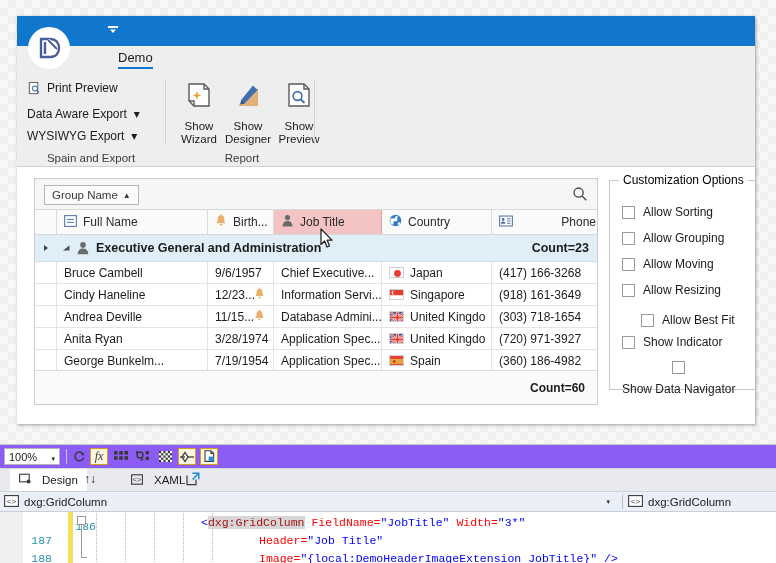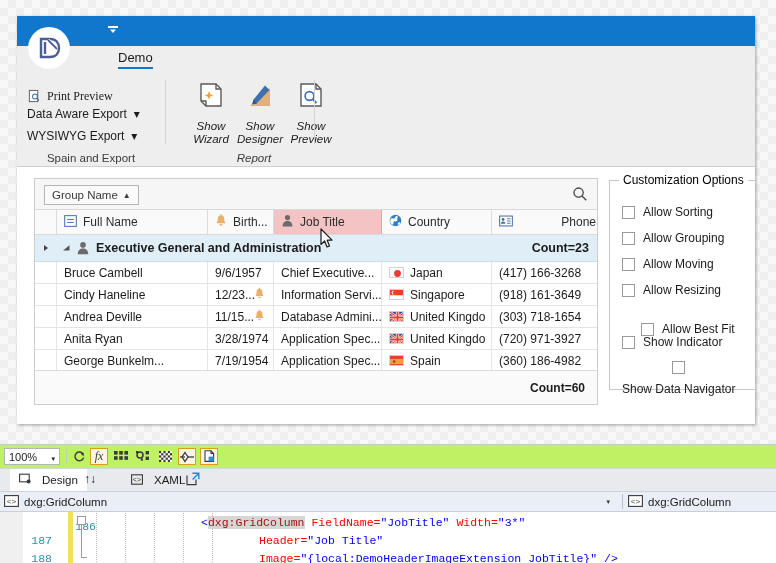--- a/index.html
+++ b/index.html
@@ -317,21 +317,21 @@
   #designer {
     position: absolute;
     left: 0; top: 444px;
     width: 776px; height: 119px;
     background: #ffffff;
     border-top: 1px solid #c8c8c8;
   }
   .dtoolbar {
     position: relative;
     height: 23px;
-    background: #bef264;
+    background: #8b5cf6;
     border-bottom: 1px solid #d4d7dd;
   }
   .zoom-combo {
     position: absolute;
     left: 4px; top: 3px;
     width: 56px; height: 17px;
     border: 1px solid #b5b5b5;
     background: #ffffff;
     font-size: 11px;
     color: #1b1b1b;
@@ -517,21 +517,21 @@
     <div class="tabstrip">
       <div class="ribbon-tab">
         <span>Demo</span>
         <span class="underline"></span>
       </div>
     </div>
 
     <div class="ribbon-body">
 
       <div class="rgroup" style="left:0;width:148px;">
-        <div class="small-btn" style="left:7px; top:12px;font-family:Liberation Serif, serif;">
+        <div class="small-btn" style="left:7px; top:4px;">
           <svg width="15" height="15" viewBox="0 0 16 16">
             <rect x="2.5" y="1.5" width="9" height="12" fill="#ffffff" stroke="#5a5a5a" stroke-width="1"></rect>
             <circle cx="8.5" cy="8" r="2.6" fill="none" stroke="#3f6fae" stroke-width="1.1"></circle>
             <line x1="10.4" y1="10" x2="12.6" y2="12.3" stroke="#3f6fae" stroke-width="1.3"></line>
           </svg>
           <span>Print Preview</span>
         </div>
 
         <div class="small-btn" style="left:7px; top:30px;">
           <span>Data Aware Export</span>
@@ -541,21 +541,21 @@
         <div class="small-btn" style="left:7px; top:52px;">
           <span>WYSIWYG Export</span>
           <span class="caret">▾</span>
         </div>
 
         <div class="rgroup-caption">Spain and Export</div>
       </div>
 
       <div class="rgroup-sep" style="left:148px;"></div>
 
-      <div class="rgroup" style="left:163px;width:148px;font-style:italic;">
+      <div class="rgroup" style="left:151px;width:148px;">
 
         <div class="big-btn" style="left:4px;">
           <span class="bicon">
             <svg width="30" height="33" viewBox="0 0 30 33">
               <path d="M5 2 L20 2 L25 7 L25 24 L10 24 L5 19 Z" fill="#ffffff" stroke="#5a5a5a" stroke-width="1.4"></path>
               <path d="M20 2 L20 7 L25 7" fill="none" stroke="#5a5a5a" stroke-width="1.4"></path>
               <path d="M5 19 L10 19 L10 24" fill="none" stroke="#5a5a5a" stroke-width="1.4"></path>
               <path d="M13 9 L14.2 12.2 L17.4 13.4 L14.2 14.6 L13 17.8 L11.8 14.6 L8.6 13.4 L11.8 12.2 Z" fill="#e8a33d"></path>
             </svg>
           </span>
@@ -830,21 +830,21 @@
           <span>Allow Grouping</span>
         </div>
         <div class="optrow" style="top:76px;">
           <span class="cbox"></span>
           <span>Allow Moving</span>
         </div>
         <div class="optrow" style="top:102px;">
           <span class="cbox"></span>
           <span>Allow Resizing</span>
         </div>
-        <div class="optrow" style="top:141px;padding-left:19px;">
+        <div class="optrow" style="top:132px;padding-left:19px;">
           <span class="cbox"></span>
           <span>Allow Best Fit</span>
         </div>
         <div class="optrow" style="top:154px;">
           <span class="cbox"></span>
           <span>Show Indicator</span>
         </div>
         <div class="optrow" style="top:180px;flex-direction:column;">
           <span class="cbox"></span>
           <span>Show Data Navigator</span>

